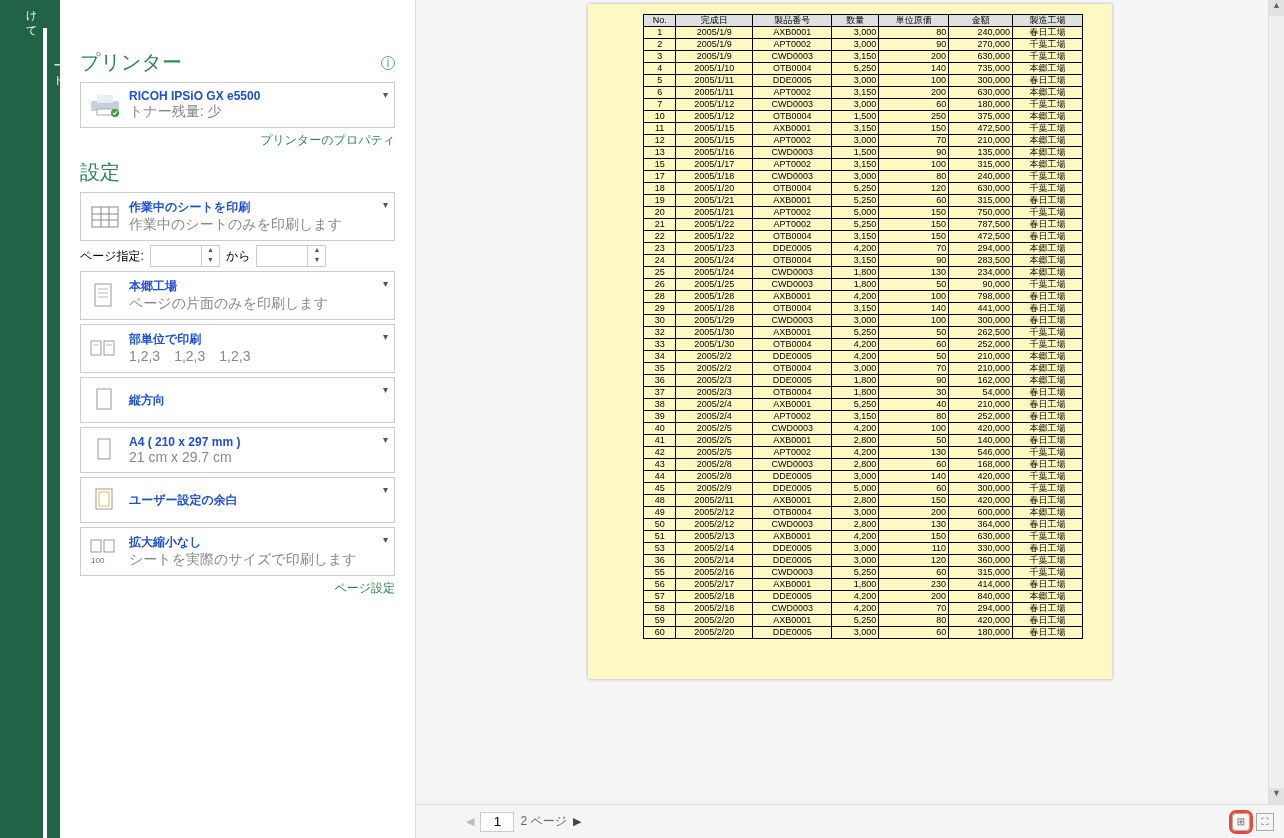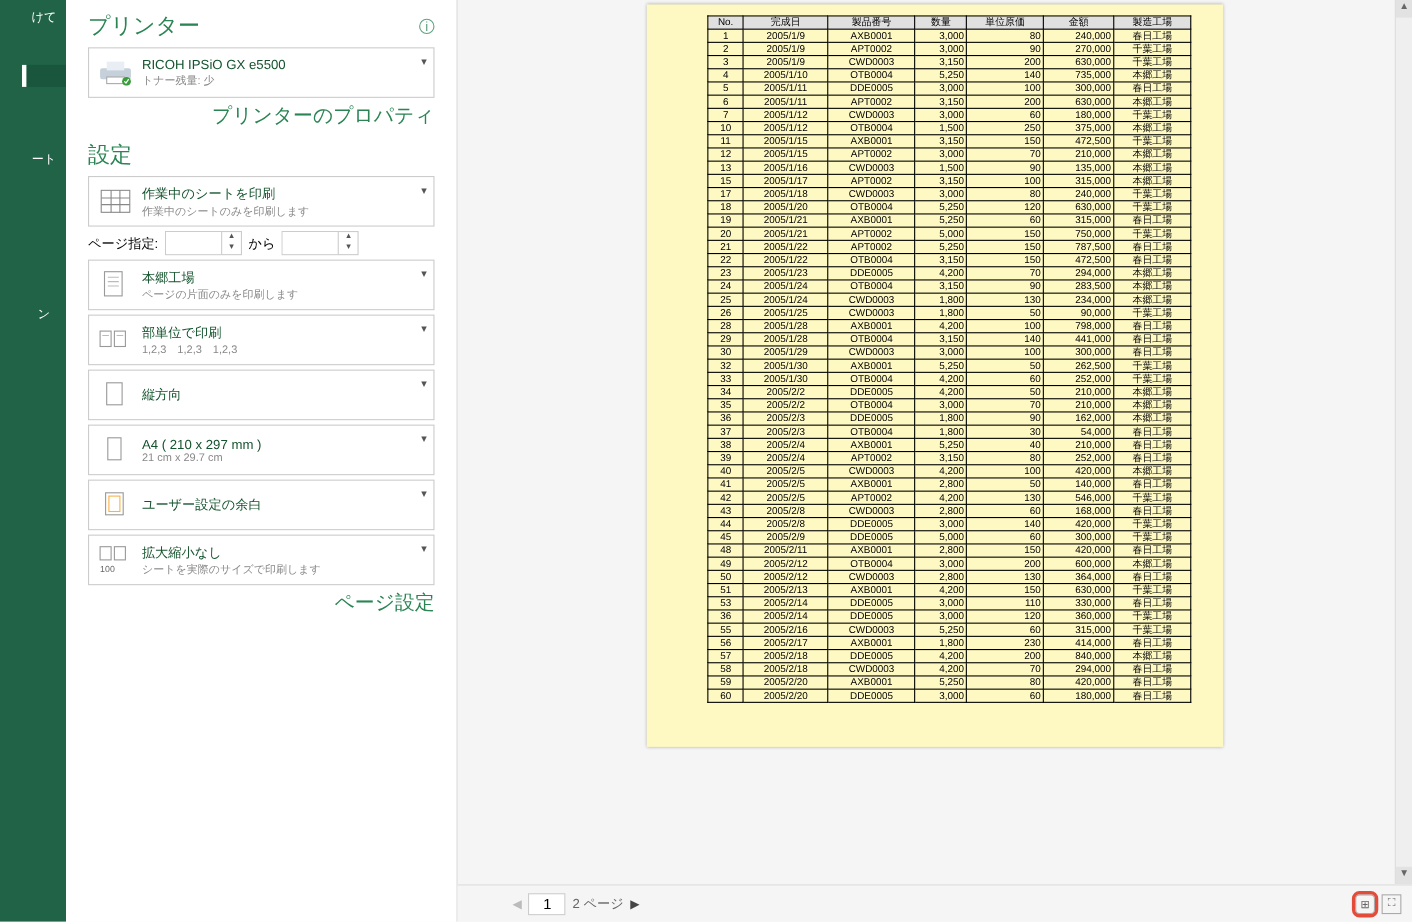--- a/index.html
+++ b/index.html
@@ -1,29 +1,29 @@
 <!DOCTYPE html>
 <html><head>
 <meta charset="utf-8">
 <style>
   * { box-sizing: border-box; margin: 0; padding: 0; }
   body { font-family: "Meiryo UI", Meiryo, sans-serif; background: #fff; width: 1284px; height: 838px; overflow: hidden; display: flex; }
-  .left-nav { width: 60px; background: #216346; color: #fff; display: flex; flex-direction: column; font-size: 11px; padding-left: 20px; }
+  .left-nav { width: 60px; background: #216346; color: #fff; display: flex; flex-direction: row; font-size: 11px; padding-left: 20px; }
   .left-nav .item { padding: 8px 6px; text-align: center; }
   .left-nav .settings { background: #19563d; border-left: 4px solid #fff; padding: 10px 0; margin-top: 28px; }
-  .panel { width: 355px; background: #fff; padding: 6px 20px; display: flex; flex-direction: column; }
+  .panel { width: 355px; background: #fff; padding: 6px 20px; display: flex; flex-direction: column; margin-top: 39px; }
   .section-title { color: #2a8453; font-size: 20px; font-weight: normal; margin: 4px 0 6px 0; display: flex; align-items: center; }
   .info-icon { margin-left: auto; color: #5fa27e; font-size: 12px; border: 1px solid #5fa27e; border-radius: 50%; width: 14px; height: 14px; display: inline-flex; align-items: center; justify-content: center; }
   .dropdown { border: 1px solid #ccc; display: flex; align-items: center; padding: 6px 8px; font-size: 12px; position: relative; margin-bottom: 4px; }
   .dropdown .icon { width: 32px; height: 32px; margin-right: 8px; display: flex; align-items: center; justify-content: center; }
   .dropdown .titles { display: flex; flex-direction: column; }
-  .dropdown .t1 { color: #14532d; }
-  .dropdown .t2 { color: #888; font-size: 10px; }
+  .dropdown .t1 { color: #1d4ed8; font-weight: bold; }
+  .dropdown .t2 { color: #888; font-size: 14px; }
   .dropdown .chev { position: absolute; right: 6px; top: 6px; color: #555; font-size: 10px; }
-  .link-right { text-align: right; color: #2a8453; font-size: 18px; margin-bottom: 6px; }
+  .link-right { text-align: right; color: #2a8453; font-size: 12px; margin-bottom: 6px; }
   .link-right a { color: #2a8453; text-decoration: none; }
   .page-spec { display: flex; align-items: center; font-size: 12px; margin-bottom: 4px; gap: 6px; }
   .spinner { border: 1px solid #ccc; width: 70px; height: 22px; display: flex; }
   .spinner input { border: none; width: 50px; padding: 2px 4px; font-size: 12px; }
   .spinner .arrows { width: 18px; display: flex; flex-direction: column; border-left: 1px solid #ccc; }
   .spinner .arrows span { flex: 1; font-size: 7px; text-align: center; color: #555; }
   .preview-area { flex: 1; background: #f5f5f5; border-left: 1px solid #ddd; display: flex; flex-direction: column; position: relative; }
   .paper-wrap { flex: 1; display: flex; justify-content: center; align-items: flex-start; overflow: hidden; }
   .paper { background: #fef9c3; box-shadow: 0 0 3px rgba(0,0,0,.3); width: 524px; margin-top: 4px; padding: 10px 29px 40px 55px; }
   table.datatable { border-collapse: collapse; width: 100%; font-size: 9px; }

